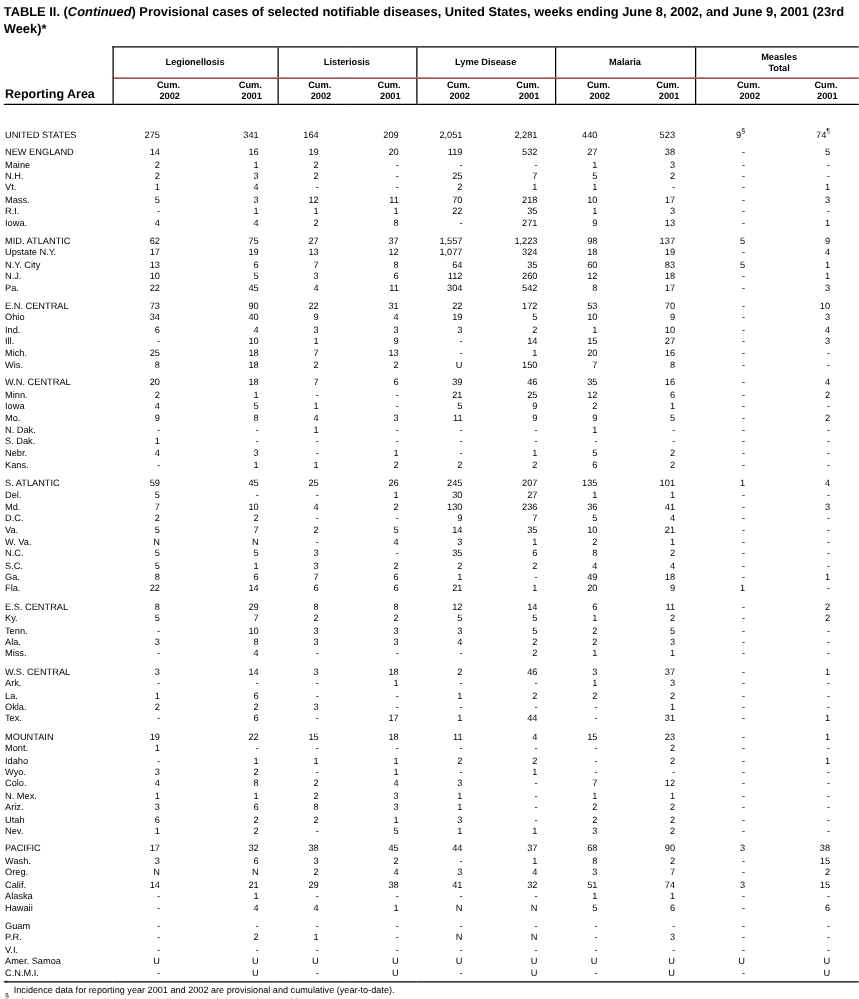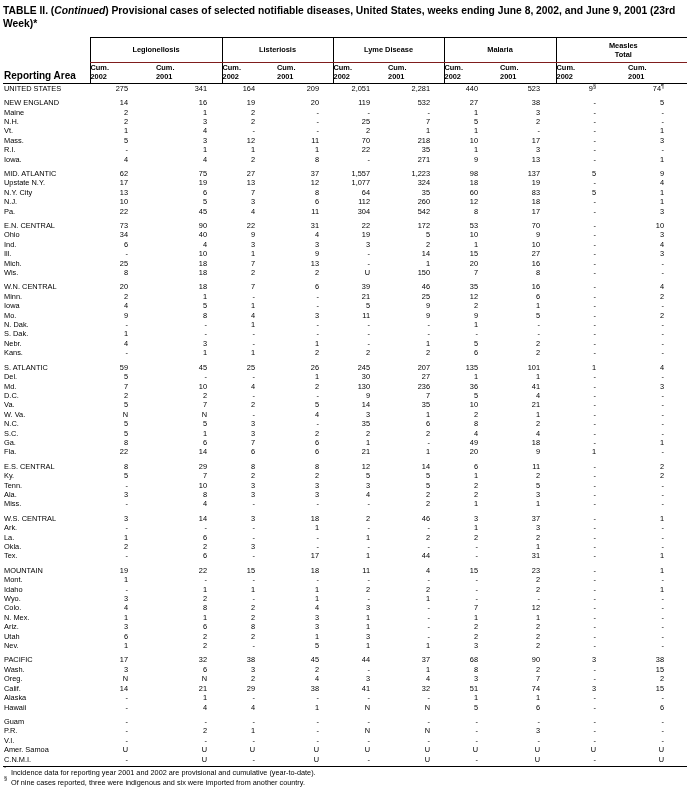--- a/index.html
+++ b/index.html
@@ -10,41 +10,41 @@
   .title{font-size:10.3px;font-weight:bold;line-height:1.25;width:676px;margin-bottom:6px;}
   .title .cont{font-style:italic;margin-top:10px;}
 
   table{border-collapse:collapse;table-layout:fixed;width:684px;}
   th,td{padding:0;font-size:7.4px;line-height:9.4px;font-weight:normal;
         white-space:nowrap;overflow:hidden;}
   thead th{font-weight:bold;}
   .h-group{border-top:1px solid #000;border-bottom:1px solid #7f1d1d;
            text-align:center;vertical-align:middle;height:24px;line-height:9px;}
   .grp-b{border-left:1px solid #000;}
-  .h-cum{text-align:left;vertical-align:middle;height:20px;line-height:8.5px;
+  .h-cum{text-align:right;vertical-align:middle;height:20px;line-height:8.5px;
          border-bottom:1.5px solid #000;padding-right:12px;}
   .h-area{text-align:left;vertical-align:bottom;border-bottom:1.5px solid #000;
           padding:0 0 2px 1px;font-size:10px;}
   thead tr.cumrow th:nth-child(9),thead tr.cumrow th:nth-child(10){padding-right:20px;}
 
   tbody td{height:9.4px;vertical-align:bottom;}
   td.area{text-align:left;padding-left:1px;}
   td.num{text-align:right;}
   tbody td:nth-child(2){padding-right:28px;}
   tbody td:nth-child(3){padding-right:15px;}
   tbody td:nth-child(4){padding-right:22px;}
   tbody td:nth-child(5){padding-right:14px;}
   tbody td:nth-child(6){padding-right:18px;}
   tbody td:nth-child(7){padding-right:14px;}
   tbody td:nth-child(8){padding-right:22px;}
   tbody td:nth-child(9){padding-right:16px;}
   tbody td:nth-child(10){padding-right:32px;}
   tbody td:nth-child(11){padding-right:26px;}
   tr.gap td{padding-top:5px;}
-  tbody tr:first-child td{padding-top:0;}
+  tbody tr:first-child td{padding-top:19px;}
   tbody tr:last-child td{border-bottom:1.5px solid #000;padding-bottom:2px;margin-top:37px;}
 
   sup{font-size:5.6px;line-height:0;}
   .legend{display:flex;font-size:7.4px;padding:2px 0 2px 1px;
           border-bottom:1px solid #000;width:683px;}
   .legend span:nth-child(1){width:102px;}
   .legend span:nth-child(2){width:88px;}
   .footnotes{font-size:7.3px;line-height:9.6px;padding:1px 0 0 1px;}
   .fn .mark{display:inline-block;width:7px;vertical-align:top;}
 </style>

